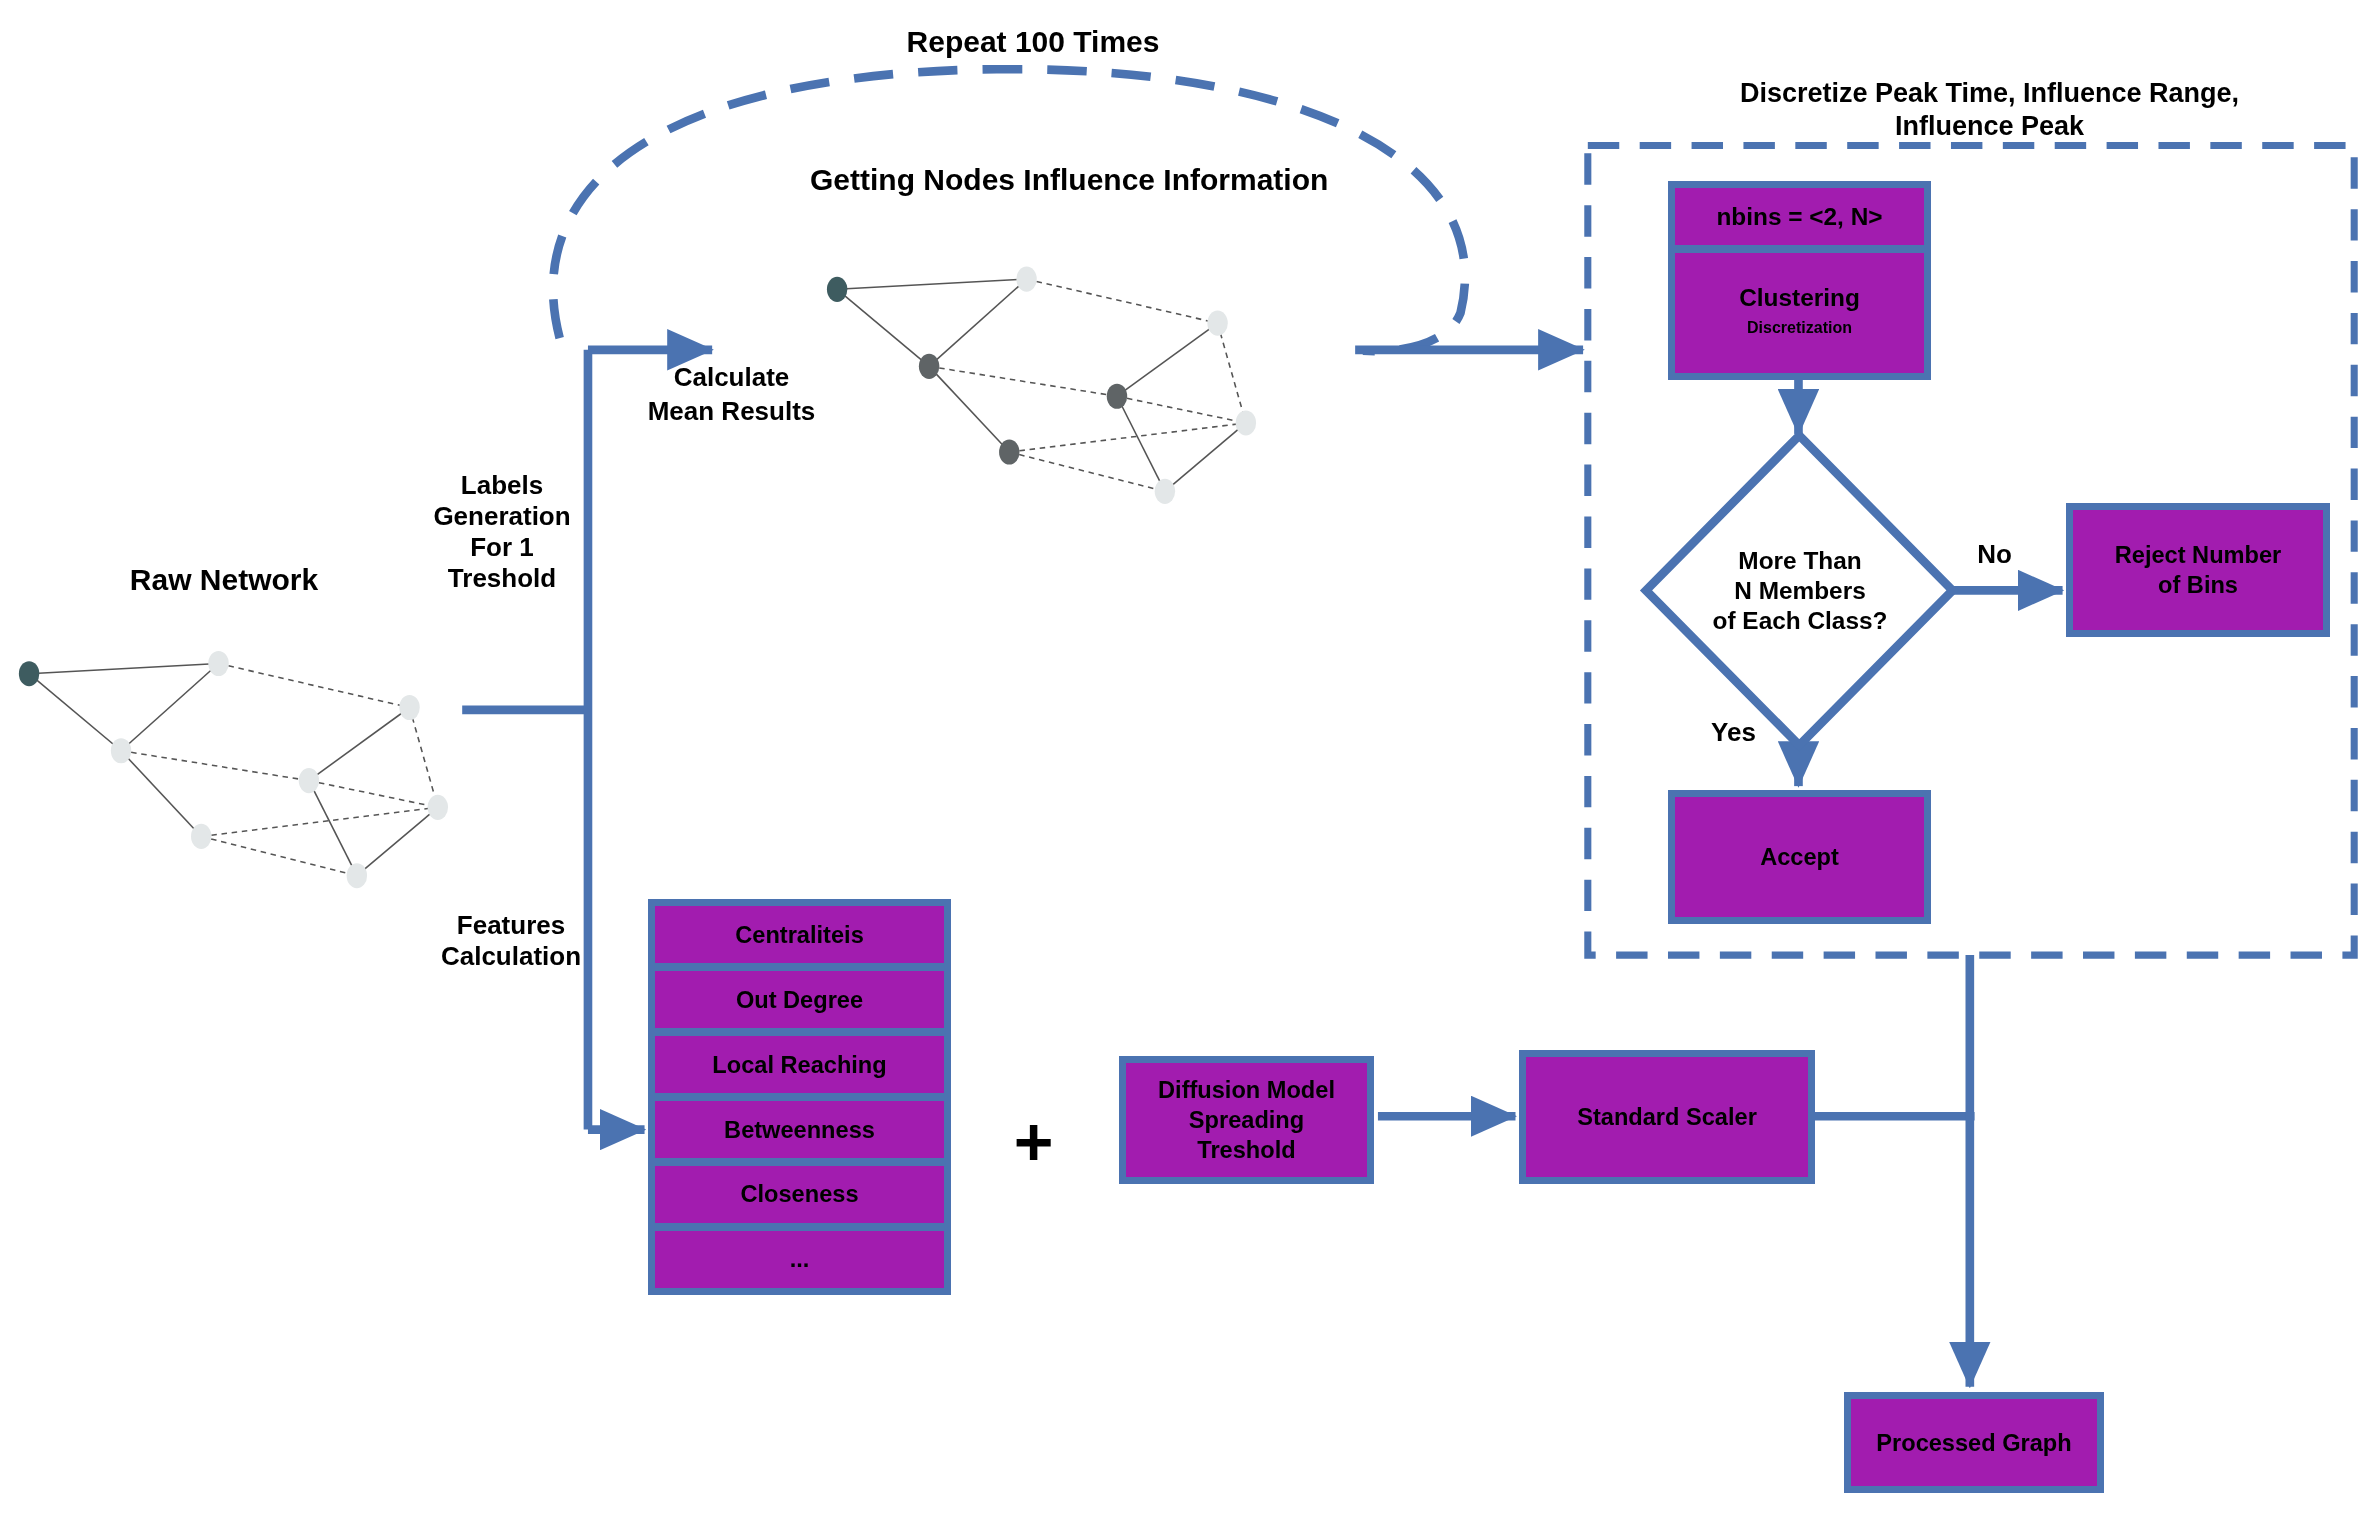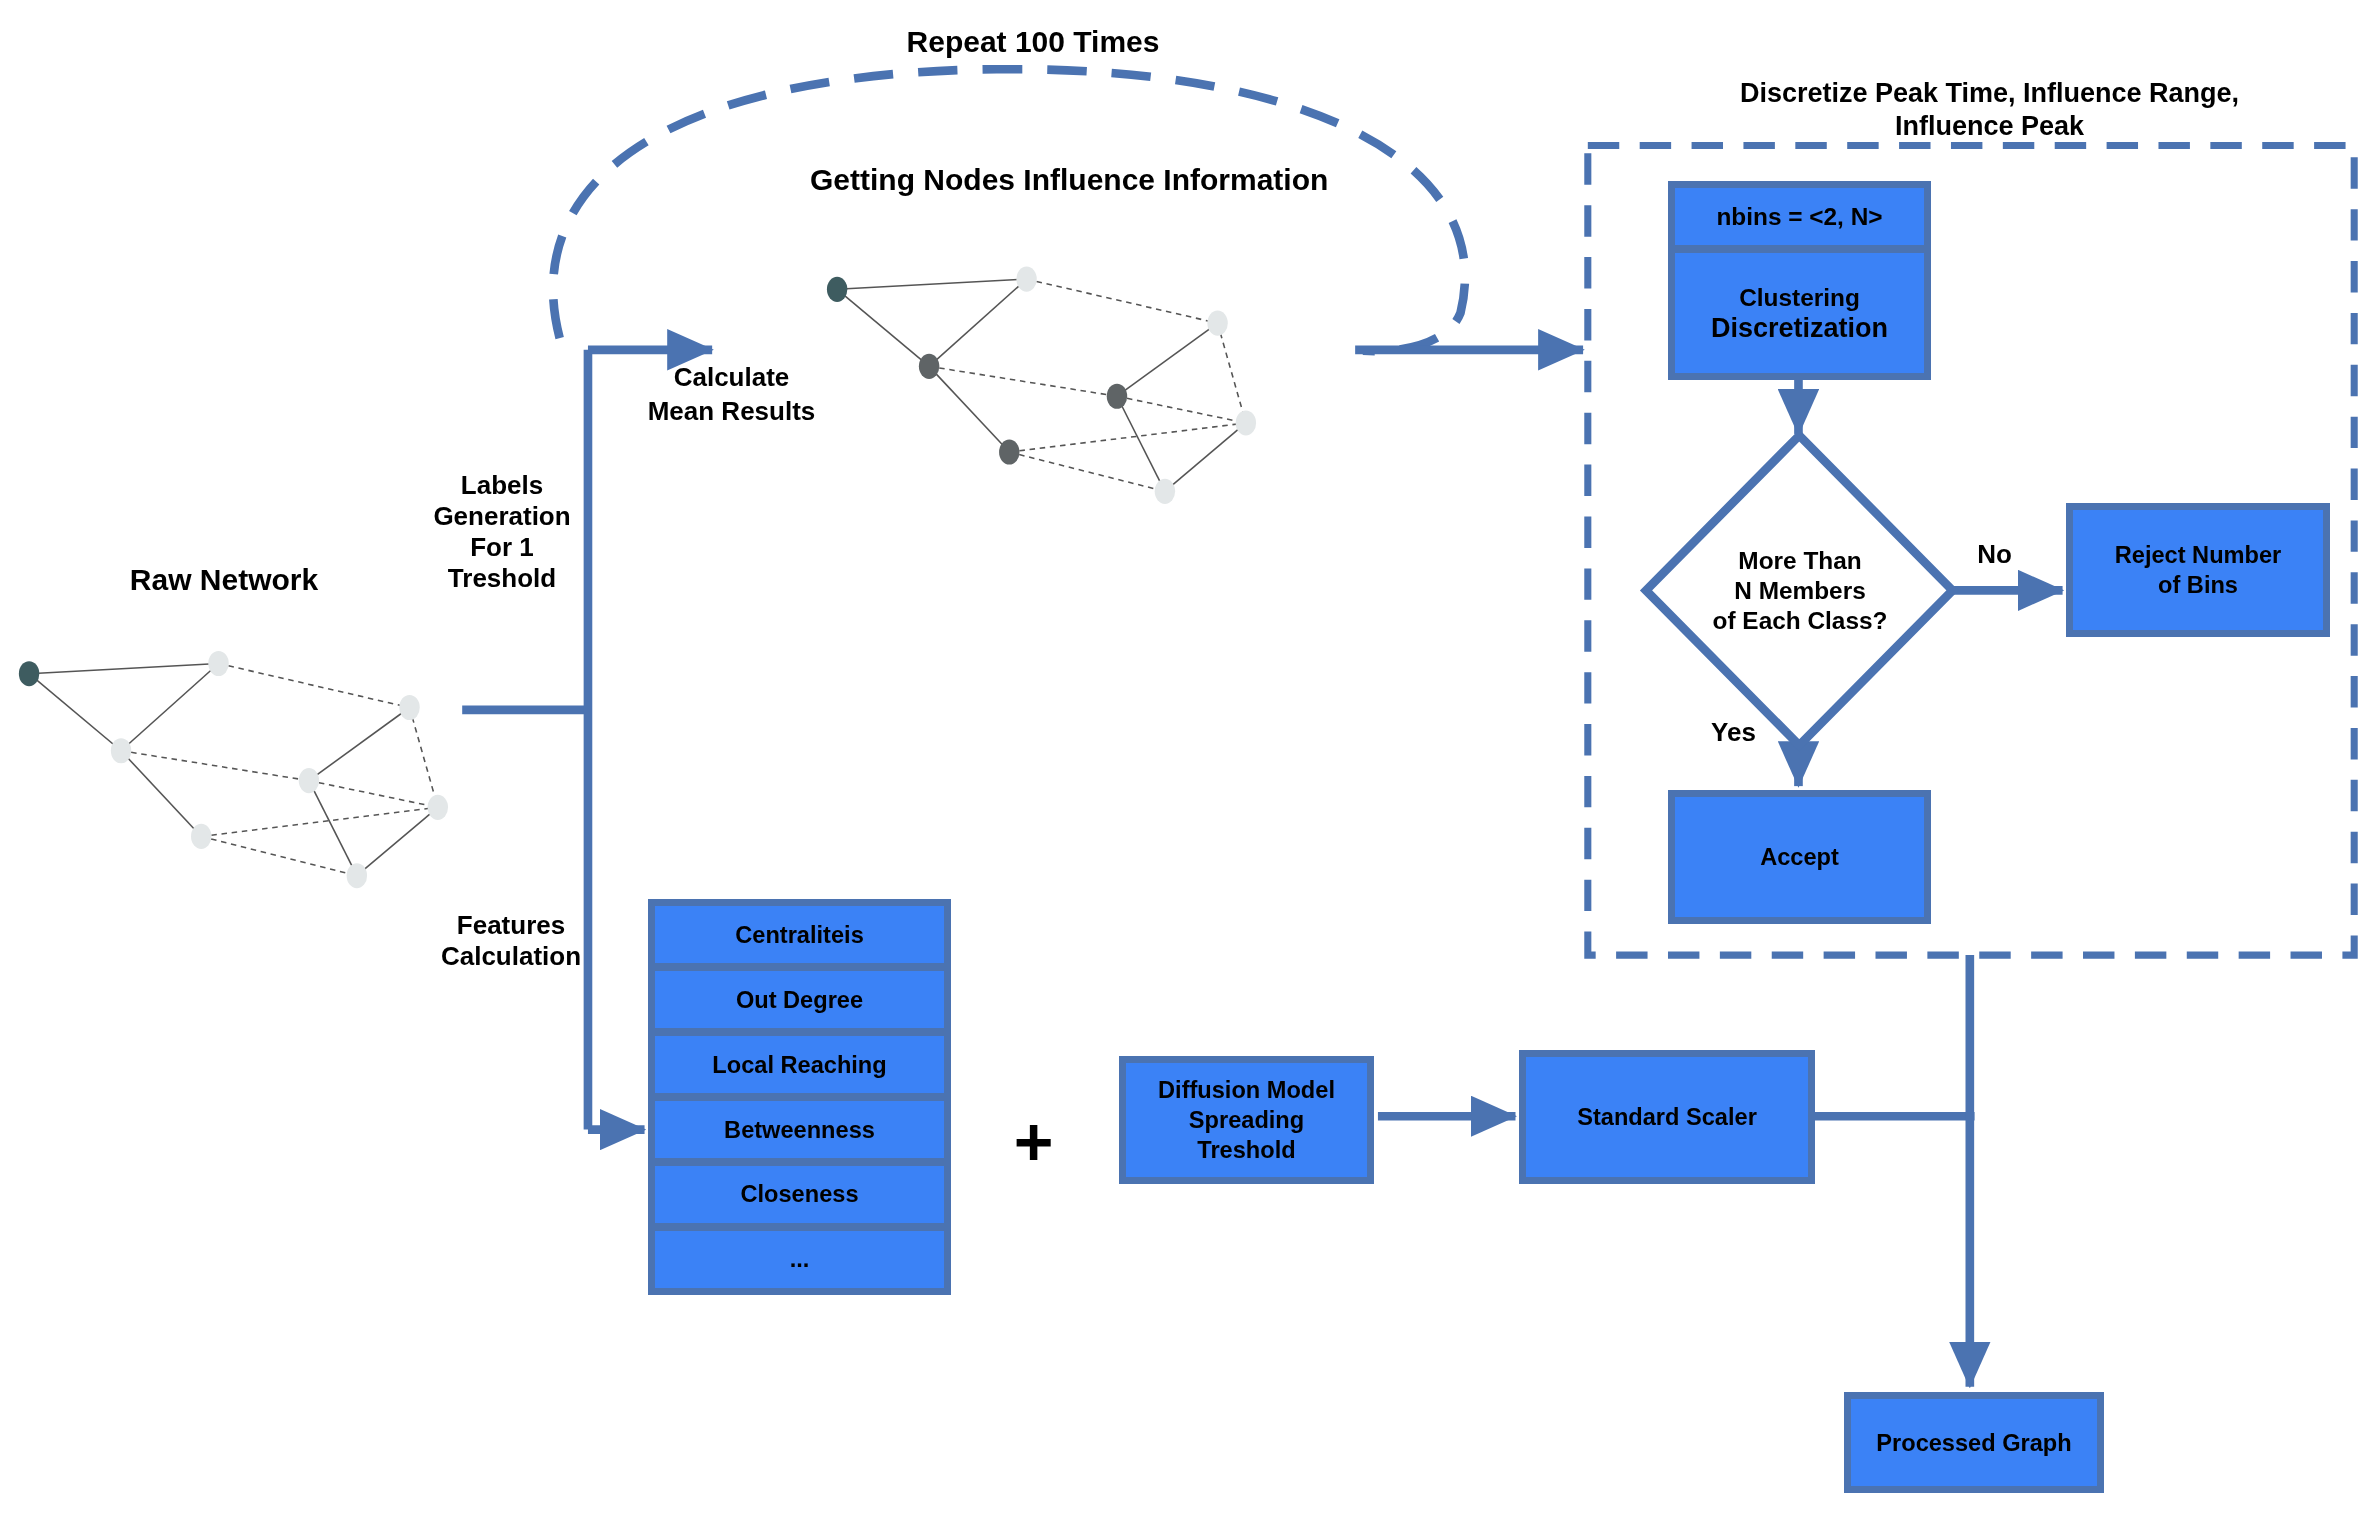--- a/index.html
+++ b/index.html
@@ -5,21 +5,21 @@
   html,body{margin:0;padding:0;background:#ffffff;}
   body{
     position:relative;width:2377px;height:1540px;overflow:hidden;
     font-family:"Liberation Sans",sans-serif;font-weight:bold;color:#000;
   }
   #wires{position:absolute;left:0;top:0;z-index:1;}
   .lbl{position:absolute;z-index:3;text-align:center;white-space:nowrap;}
   .lbl-big{font-size:30px;line-height:39px;}
   .lbl-mid{font-size:26px;line-height:31px;}
   .box{
-    position:absolute;z-index:2;box-sizing:border-box;background:#3b82f6;
+    position:absolute;z-index:2;box-sizing:border-box;background:#a21caf;
     border:7.9px solid var(--blue);display:flex;flex-direction:column;
     align-items:center;justify-content:center;text-align:center;
     font-size:23.6px;line-height:30px;
   }
   .divider{background:var(--blue);height:7.9px;align-self:stretch;flex:none;}
   .cell{display:flex;flex-direction:column;align-items:center;justify-content:center;flex:1;align-self:stretch;}
   :root{--blue:#4b73b1;}
   .plus{font-size:68px;line-height:79px;}
   .diamond-text{position:absolute;z-index:3;text-align:center;font-size:24.4px;line-height:30px;}
 </style>
@@ -145,21 +145,21 @@
 
 <div class="lbl plus" style="left:994px;top:1102px;width:79px;">+</div>
 
 <div class="box" style="left:1668px;top:181px;width:263px;height:199px;padding:0;">
   <div class="cell" style="flex:none;height:57px;">
     <div style="font-size:24.4px;">nbins = &lt;2, N&gt;</div>
   </div>
   <div class="divider"></div>
   <div class="cell">
     <div style="font-size:24.4px;">Clustering</div>
-    <div style="font-size:27px;">Discretization</div>
+    <div style="font-size:16px;">Discretization</div>
   </div>
 </div>
 
 <div class="diamond-text" style="left:1686px;top:546px;width:228px;">
   <div>More Than</div>
   <div>N Members</div>
   <div>of Each Class?</div>
 </div>
 
 <div class="box" style="left:2066px;top:503px;width:264px;height:134px;">

